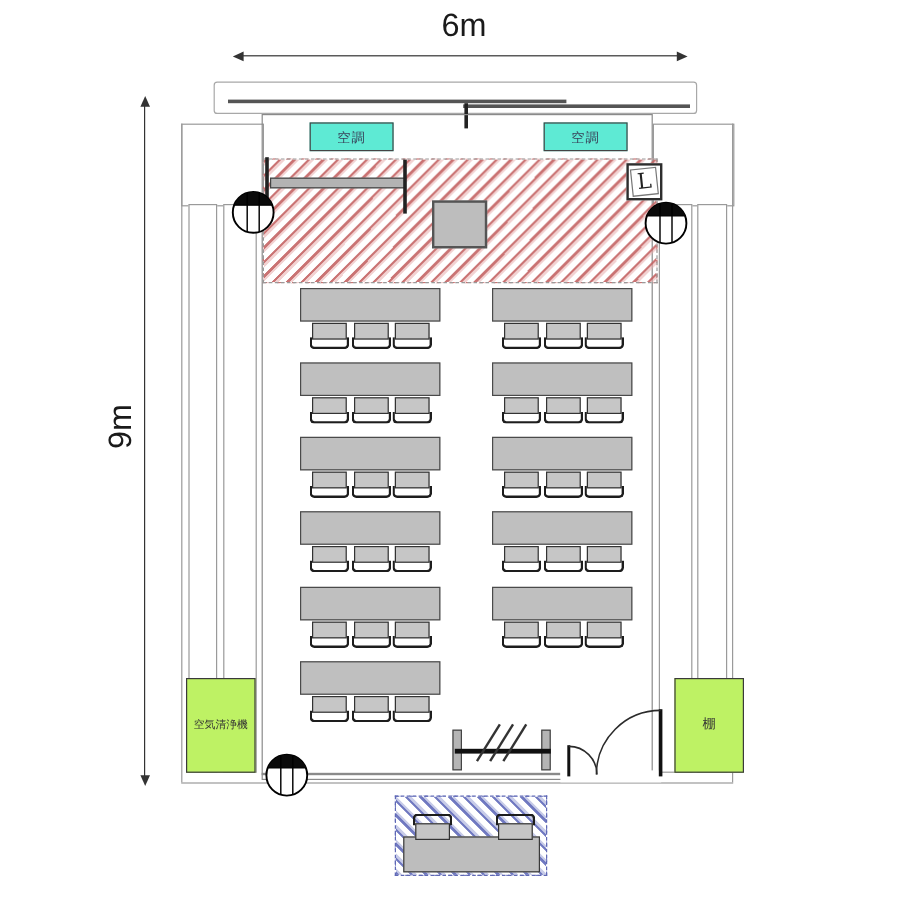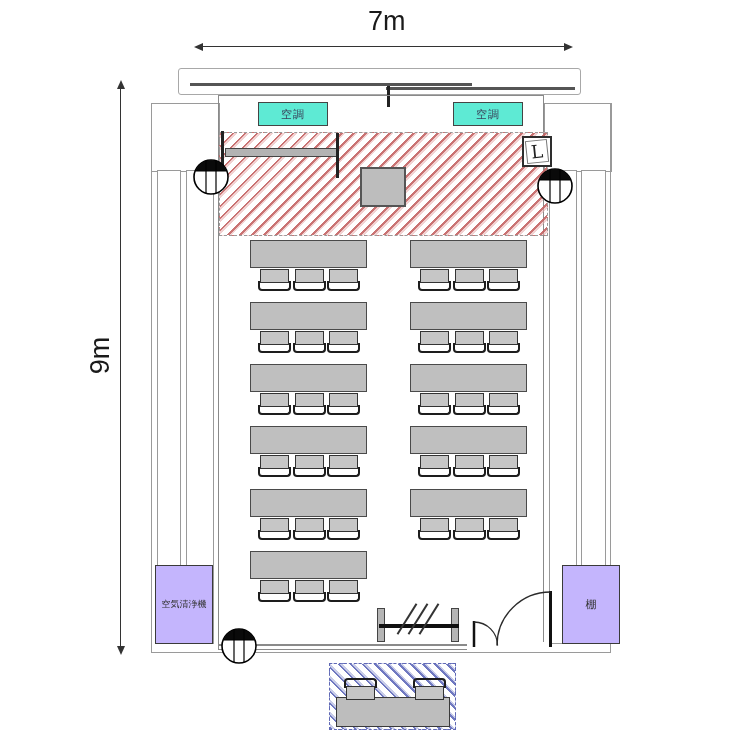--- a/index.html
+++ b/index.html
@@ -30,21 +30,21 @@
   #stage-area{position:absolute;left:219px;top:132px;width:329px;height:104px;box-sizing:border-box;
       border:1.5px dashed #9a9a9a;
       background:repeating-linear-gradient(135deg, rgba(196,100,100,0.9) 0 2px,
                  rgba(232,172,172,0.55) 2px 4px, rgba(255,255,255,0) 4px 8.5px);}
   #reception-area{position:absolute;left:329px;top:663px;width:127px;height:67px;box-sizing:border-box;
       border:1.5px dashed #5f68b5;
       background:repeating-linear-gradient(45deg, rgba(96,106,186,0.9) 0 2px,
                  rgba(155,162,214,0.55) 2px 4px, rgba(255,255,255,0) 4px 8.5px);}
 
   
-  .graybox{position:absolute;background:#c4b5fd;border:1.5px solid #3a3a3a;box-sizing:border-box;}
+  .graybox{position:absolute;background:#bef264;border:1.5px solid #3a3a3a;box-sizing:border-box;}
   .boxlabel{display:flex;align-items:center;justify-content:center;width:100%;height:100%;
             color:#333;text-align:center;line-height:1.1;}
   .acbox{position:absolute;background:#5eead4;border:1.5px solid #444;box-sizing:border-box;
          display:flex;align-items:center;justify-content:center;font-size:11px;color:#39435a;letter-spacing:1px;}
   .table-unit{position:absolute;width:117px;height:28px;background:#bfbfbf;border:1.5px solid #4a4a4a;box-sizing:border-box;}
   .chair{position:absolute;width:33px;height:23px;}
   .chair .seat{position:absolute;left:2px;right:2px;background:#c6c6c6;border:1px solid #333;}
   .chair.down .seat{top:0;height:12px;}
   .chair.down .back{position:absolute;left:0;right:0;bottom:1px;height:8px;
        border:2px solid #1d1d1d;border-top:none;border-radius:0 0 4px 4px;}
@@ -69,21 +69,21 @@
 
   .patch{position:absolute;background:#fff;}
   svg{position:absolute;left:0;top:0;}
 </style>
 </head>
 <body>
 
 <div id="plan">
 
   <div>
-    <div class="dim-label" style="left:368px;top:6px;">7m</div>
+    <div class="dim-label" style="left:368px;top:6px;">6m</div>
     <div class="dim-line-h" style="left:197px;top:46px;width:373px;"></div>
     <div class="arrow left" style="left:194px;top:43px;"></div>
     <div class="arrow right" style="left:564px;top:43px;"></div>
   </div>
 
   <div>
     <div class="dim-label" style="left:82px;top:340px;transform:rotate(-90deg);">9m</div>
     <div class="dim-line-v" style="left:120px;top:83px;height:568px;"></div>
     <div class="arrow up" style="left:117px;top:80px;"></div>
     <div class="arrow down" style="left:117px;top:646px;"></div>

